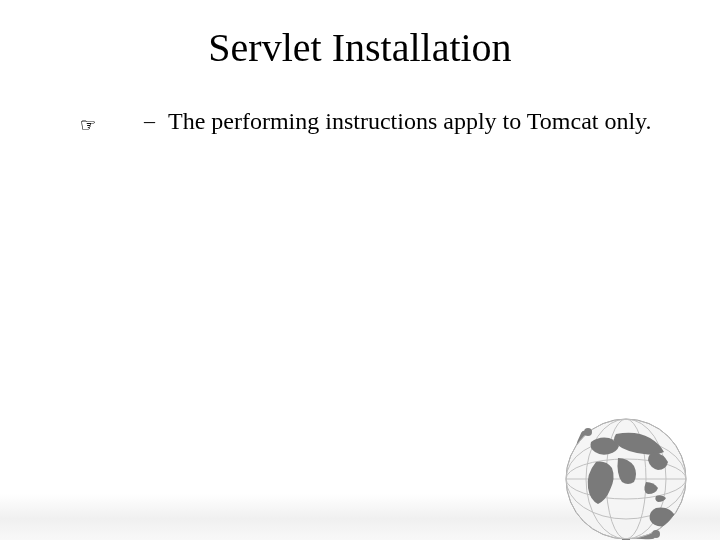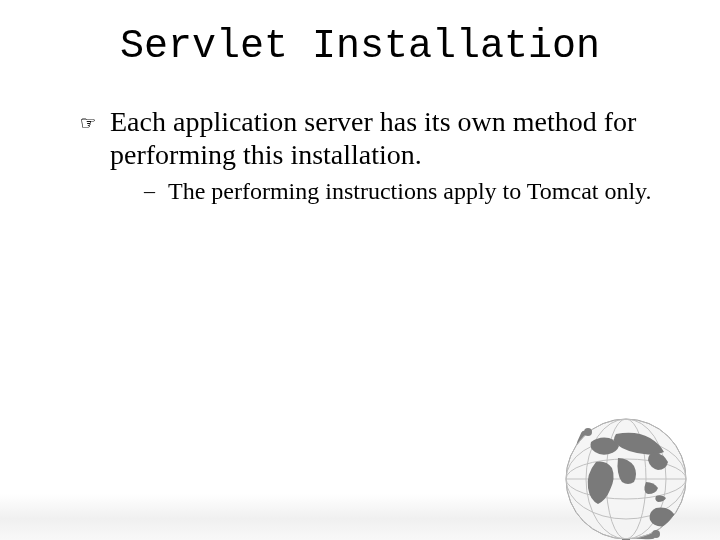--- a/index.html
+++ b/index.html
@@ -18,21 +18,20 @@
     height: 540px;
     position: relative;
     box-sizing: border-box;
   }
   .title {
     text-align: center;
     font-size: 40px;
     font-weight: 400;
     margin-top: 24px;
     margin-bottom: 36px;
-    font-family: Liberation Mono, monospace;
   }
   .body {
     padding: 0 56px 0 80px;
   }
   .bullet-1 {
     position: relative;
     font-size: 28px;
     line-height: 1.18;
     margin-bottom: 26px;
     padding-left: 30px;
@@ -87,21 +86,20 @@
   <div class="title">Servlet Installation</div>
 
   <div class="body">
 
     <div class="bullet-1">
       <span class="marker">☞</span>
     </div>
 
     <div class="bullet-1">
       <span class="marker">☞</span>
-      <span>Each application server has its own method for performing this installation.</span>
 
       <div class="bullet-2">
         <span class="marker">–</span>
         <span>The performing instructions apply to Tomcat only.</span>
       </div>
     </div>
 
   </div>
 
   <div class="footer-gradient"></div>

